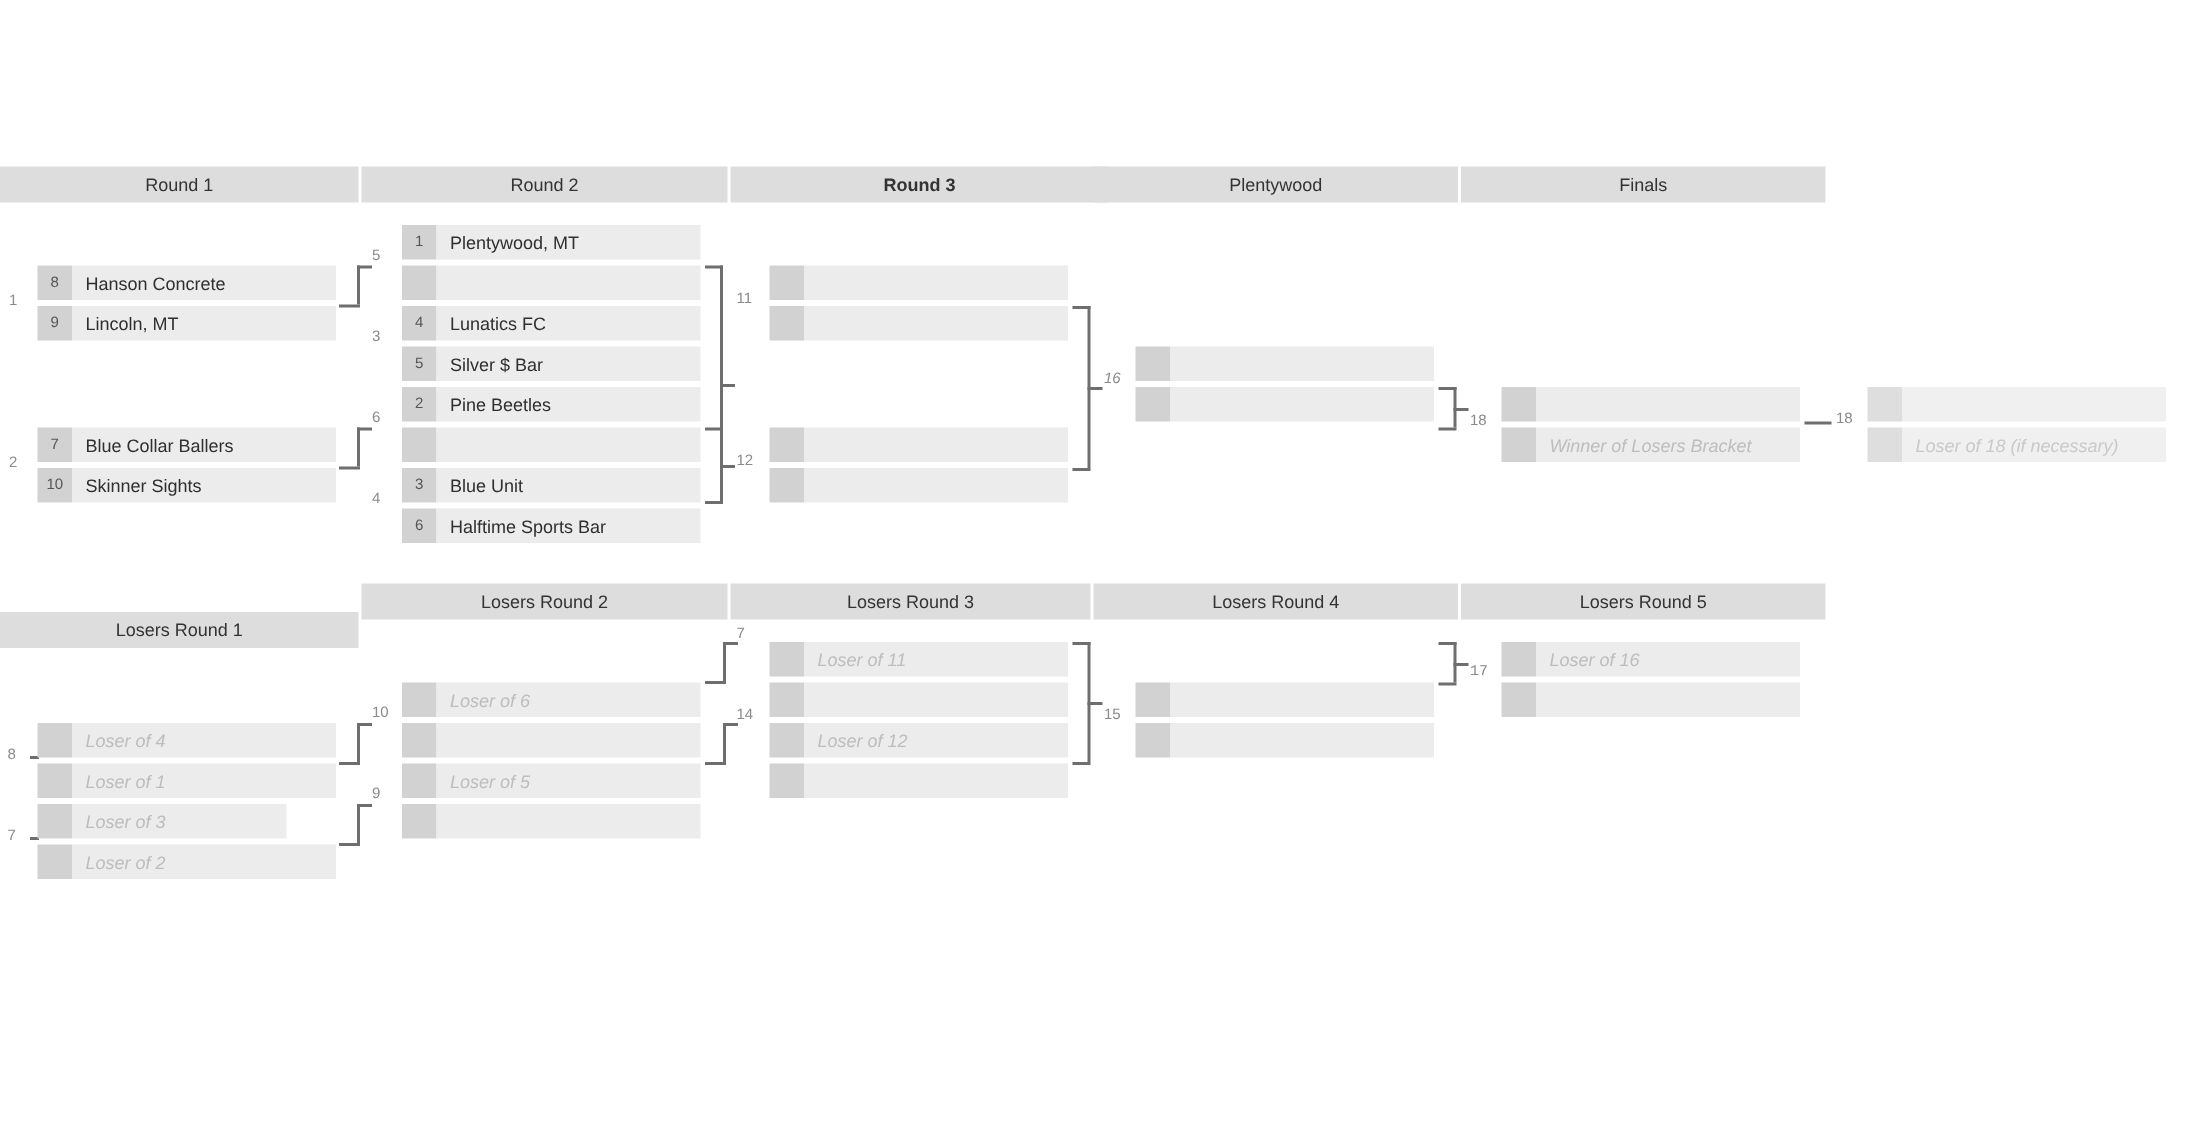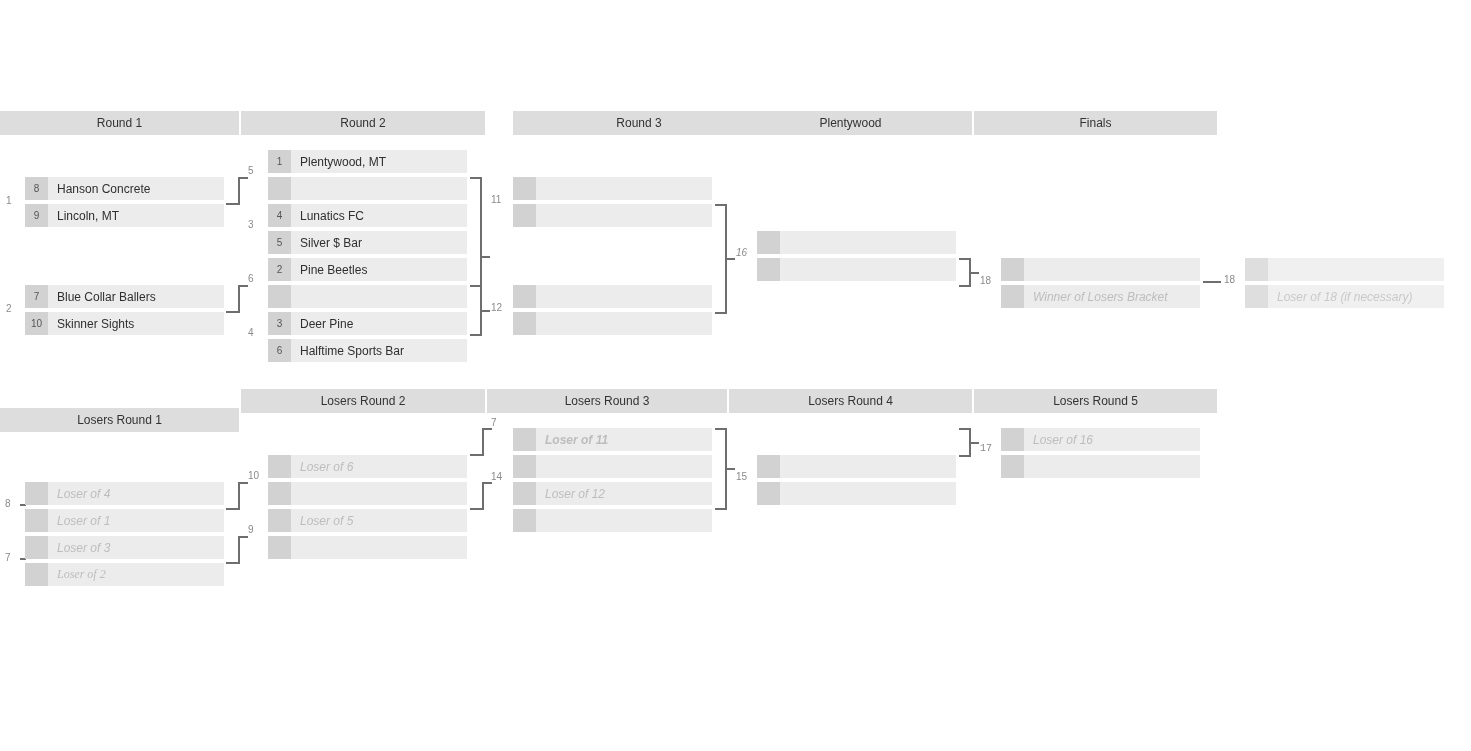--- a/index.html
+++ b/index.html
@@ -83,21 +83,21 @@
   }
 </style>
 </head>
 <body>
 
 <div id="stage">
 
   <div id="winners-headers">
       <div class="round-header" style="left: 0px; top: 111px; width: 239px;">Round 1</div>
       <div class="round-header" style="left: 241px; top: 111px; width: 244px;">Round 2</div>
-      <div class="round-header" style="left: 513px; top: 111px; width: 252px;">Round 3</div>
+      <div class="round-header" style="left: 487px; top: 111px; width: 252px; font-weight: bold;">Round 3</div>
       <div class="round-header" style="left: 729px; top: 111px; width: 243px;">Plentywood</div>
       <div class="round-header" style="left: 974px; top: 111px; width: 243px;">Finals</div>
     </div>
 
   <div id="losers-headers">
       <div class="round-header" style="left: 0px; top: 389px; width: 239px; margin-top: 19px;">Losers Round 1</div>
       <div class="round-header" style="left: 241px; top: 389px; width: 244px;">Losers Round 2</div>
       <div class="round-header" style="left: 487px; top: 389px; width: 240px;">Losers Round 3</div>
       <div class="round-header" style="left: 729px; top: 389px; width: 243px;">Losers Round 4</div>
       <div class="round-header" style="left: 974px; top: 389px; width: 243px;">Losers Round 5</div>
@@ -247,21 +247,21 @@
           <div class="name">Pine Beetles</div>
         </div>
         <div class="slot" style="top: 27px; width: 199px;">
           <div class="seed"></div>
           <div class="name"></div>
         </div>
       </div>
       <div class="match" style="left: 268px; top: 312px; width: 199px; height: 50px;">
         <div class="slot" style="top: 0px; width: 199px;">
           <div class="seed">3</div>
-          <div class="name">Deer Pine</div>
+          <div class="name">Blue Unit</div>
         </div>
         <div class="slot" style="top: 27px; width: 199px;">
           <div class="seed">6</div>
           <div class="name">Halftime Sports Bar</div>
         </div>
       </div>
       <div class="match" style="left: 513px; top: 177px; width: 199px; height: 50px;">
         <div class="slot" style="top: 0px; width: 199px;">
           <div class="seed"></div>
           <div class="name"></div>
@@ -318,25 +318,25 @@
         <div class="slot placeholder" style="top: 0px; width: 199px;">
           <div class="seed"></div>
           <div class="name">Loser of 4</div>
         </div>
         <div class="slot placeholder" style="top: 27px; width: 199px;">
           <div class="seed"></div>
           <div class="name">Loser of 1</div>
         </div>
       </div>
       <div class="match" style="left: 25px; top: 536px; width: 199px; height: 50px;">
-        <div class="slot placeholder" style="top: 0px; width: 199px; align-items: flex-end;">
+        <div class="slot placeholder" style="top: 0px; width: 166px; align-items: flex-end;">
           <div class="seed"></div>
           <div class="name">Loser of 3</div>
         </div>
-        <div class="slot placeholder" style="top: 27px; width: 199px; font-family: Liberation Serif, serif;">
+        <div class="slot placeholder" style="top: 27px; width: 199px;">
           <div class="seed"></div>
           <div class="name">Loser of 2</div>
         </div>
       </div>
       <div class="match" style="left: 268px; top: 455px; width: 199px; height: 50px;">
         <div class="slot placeholder" style="top: 0px; width: 199px;">
           <div class="seed"></div>
           <div class="name">Loser of 6</div>
         </div>
         <div class="slot" style="top: 27px; width: 199px;">
@@ -348,21 +348,21 @@
         <div class="slot placeholder" style="top: 0px; width: 199px;">
           <div class="seed"></div>
           <div class="name">Loser of 5</div>
         </div>
         <div class="slot" style="top: 27px; width: 199px;">
           <div class="seed"></div>
           <div class="name"></div>
         </div>
       </div>
       <div class="match" style="left: 513px; top: 428px; width: 199px; height: 50px;">
-        <div class="slot placeholder" style="top: 0px; width: 199px; font-weight: bold;">
+        <div class="slot placeholder" style="top: 0px; width: 199px;">
           <div class="seed"></div>
           <div class="name">Loser of 11</div>
         </div>
         <div class="slot" style="top: 27px; width: 199px;">
           <div class="seed"></div>
           <div class="name"></div>
         </div>
       </div>
       <div class="match" style="left: 513px; top: 482px; width: 199px; height: 50px;">
         <div class="slot placeholder" style="top: 0px; width: 199px;">

